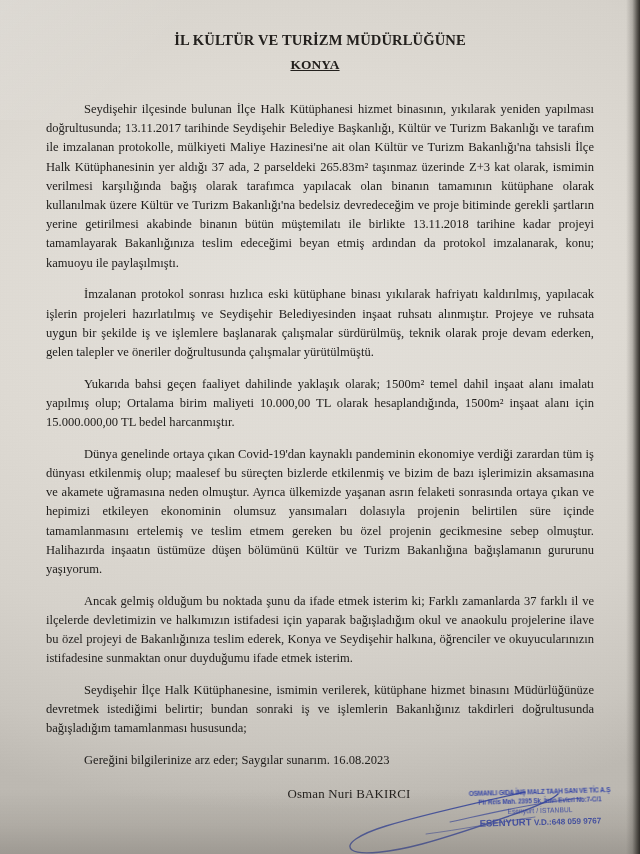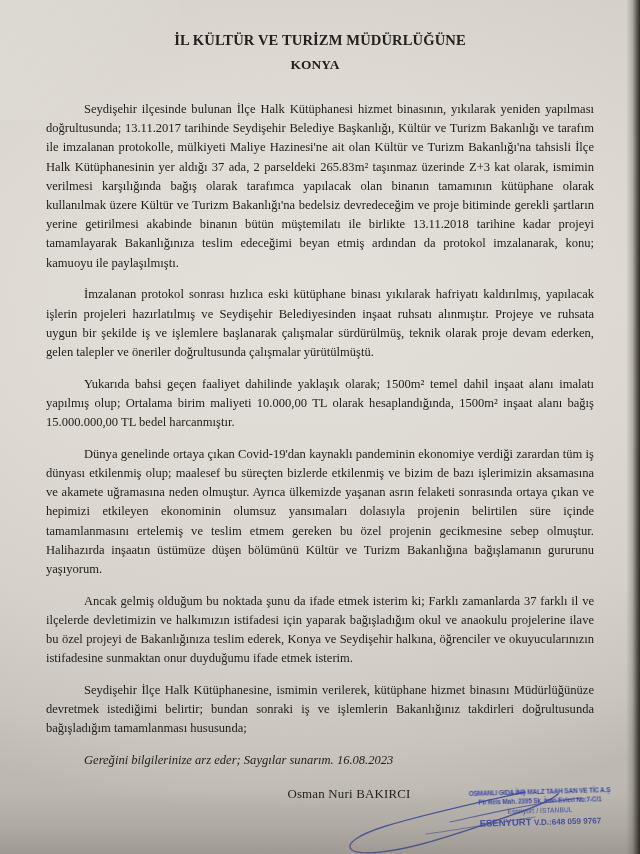--- a/index.html
+++ b/index.html
@@ -74,40 +74,41 @@
     position: absolute;
     top: 32px;
     left: 0; right: 0;
     font-size: 14.6px;
   }
   #title-sub {
     position: absolute;
     top: 57px;
     left: 0; right: 10px;
     font-size: 13.4px;
+    text-decoration: underline;
   }
 
   #body {
     position: absolute;
     top: 100px;
     left: 46px;
     width: 548px;
   }
 
   .para {
     text-align: justify;
     text-justify: inter-word;
     font-size: 12.55px;
     line-height: 19.2px;
     color: #22201e;
     margin: 0 0 12.5px 0;
     text-indent: 38px;
     -webkit-font-smoothing: antialiased;
   }
-  .para.tight { margin-bottom: 11px; font-style: italic; }
+  .para.tight { margin-bottom: 11px; }
 
   #sign-block {
     position: absolute;
     top: 784px;
     left: 0;
     width: 640px;
     text-align: center;
   }
   #signer-name {
     display: inline-block;
@@ -185,21 +186,21 @@
 
   <div id="sheet">
 
     <div id="title-main" class="hdr">İL KÜLTÜR VE TURİZM MÜDÜRLÜĞÜNE</div>
 
     <div id="title-sub" class="hdr">KONYA</div>
 
     <div id="body">
       <p class="para">Seydişehir ilçesinde bulunan İlçe Halk Kütüphanesi hizmet binasının, yıkılarak yeniden yapılması doğrultusunda; 13.11.2017 tarihinde Seydişehir Belediye Başkanlığı, Kültür ve Turizm Bakanlığı ve tarafım ile imzalanan protokolle, mülkiyeti Maliye Hazinesi'ne ait olan Kültür ve Turizm Bakanlığı'na tahsisli İlçe Halk Kütüphanesinin yer aldığı 37 ada, 2 parseldeki 265.83m² taşınmaz üzerinde Z+3 kat olarak, ismimin verilmesi karşılığında bağış olarak tarafımca yapılacak olan binanın tamamının kütüphane olarak kullanılmak üzere Kültür ve Turizm Bakanlığı'na bedelsiz devredeceğim ve proje bitiminde gerekli şartların yerine getirilmesi akabinde binanın bütün müştemilatı ile  birlikte 13.11.2018 tarihine kadar projeyi tamamlayarak Bakanlığınıza teslim edeceğimi beyan etmiş ardından da protokol imzalanarak, konu; kamuoyu ile paylaşılmıştı.</p>
       <p class="para">İmzalanan protokol sonrası hızlıca eski kütüphane binası yıkılarak hafriyatı kaldırılmış, yapılacak işlerin projeleri hazırlatılmış ve Seydişehir Belediyesinden inşaat ruhsatı alınmıştır. Projeye ve ruhsata uygun bir şekilde iş ve işlemlere başlanarak çalışmalar sürdürülmüş, teknik olarak proje devam ederken, gelen talepler ve öneriler doğrultusunda çalışmalar yürütülmüştü.</p>
-      <p class="para">Yukarıda bahsi geçen faaliyet dahilinde yaklaşık olarak; 1500m² temel dahil inşaat alanı imalatı yapılmış olup; Ortalama birim maliyeti 10.000,00 TL olarak hesaplandığında, 1500m² inşaat alanı bağış 15.000.000,00 TL bedel harcanmıştır.</p>
+      <p class="para">Yukarıda bahsi geçen faaliyet dahilinde yaklaşık olarak; 1500m² temel dahil inşaat alanı imalatı yapılmış olup; Ortalama birim maliyeti 10.000,00 TL olarak hesaplandığında, 1500m² inşaat alanı için 15.000.000,00 TL bedel harcanmıştır.</p>
       <p class="para">Dünya genelinde ortaya çıkan Covid-19'dan kaynaklı pandeminin ekonomiye verdiği zarardan tüm iş dünyası etkilenmiş olup; maalesef bu süreçten bizlerde etkilenmiş ve bizim de bazı işlerimizin aksamasına ve akamete uğramasına neden olmuştur. Ayrıca ülkemizde yaşanan asrın felaketi sonrasında ortaya çıkan ve hepimizi etkileyen ekonominin olumsuz yansımaları dolasıyla projenin belirtilen süre içinde tamamlanmasını ertelemiş ve teslim etmem gereken bu özel projenin gecikmesine sebep olmuştur. Halihazırda inşaatın üstümüze düşen bölümünü Kültür ve Turizm Bakanlığına bağışlamanın gururunu yaşıyorum.</p>
       <p class="para">Ancak gelmiş olduğum bu noktada şunu da ifade etmek isterim ki; Farklı zamanlarda 37 farklı il ve ilçelerde devletimizin ve halkımızın istifadesi için yaparak bağışladığım okul ve anaokulu projelerine ilave bu özel projeyi de Bakanlığınıza teslim ederek, Konya ve Seydişehir halkına, öğrenciler ve okuyucularınızın istifadesine sunmaktan onur duyduğumu ifade etmek isterim.</p>
       <p class="para">Seydişehir İlçe Halk Kütüphanesine, ismimin verilerek, kütüphane hizmet binasını Müdürlüğünüze devretmek istediğimi belirtir; bundan sonraki iş ve işlemlerin Bakanlığınız takdirleri doğrultusunda bağışladığım tamamlanması hususunda;</p>
       <p class="para tight">Gereğini bilgilerinize arz eder; Saygılar sunarım. 16.08.2023</p>
     </div>
 
     <div id="sign-block">
       <span id="signer-name">Osman Nuri BAKIRCI</span>
     </div>
 

